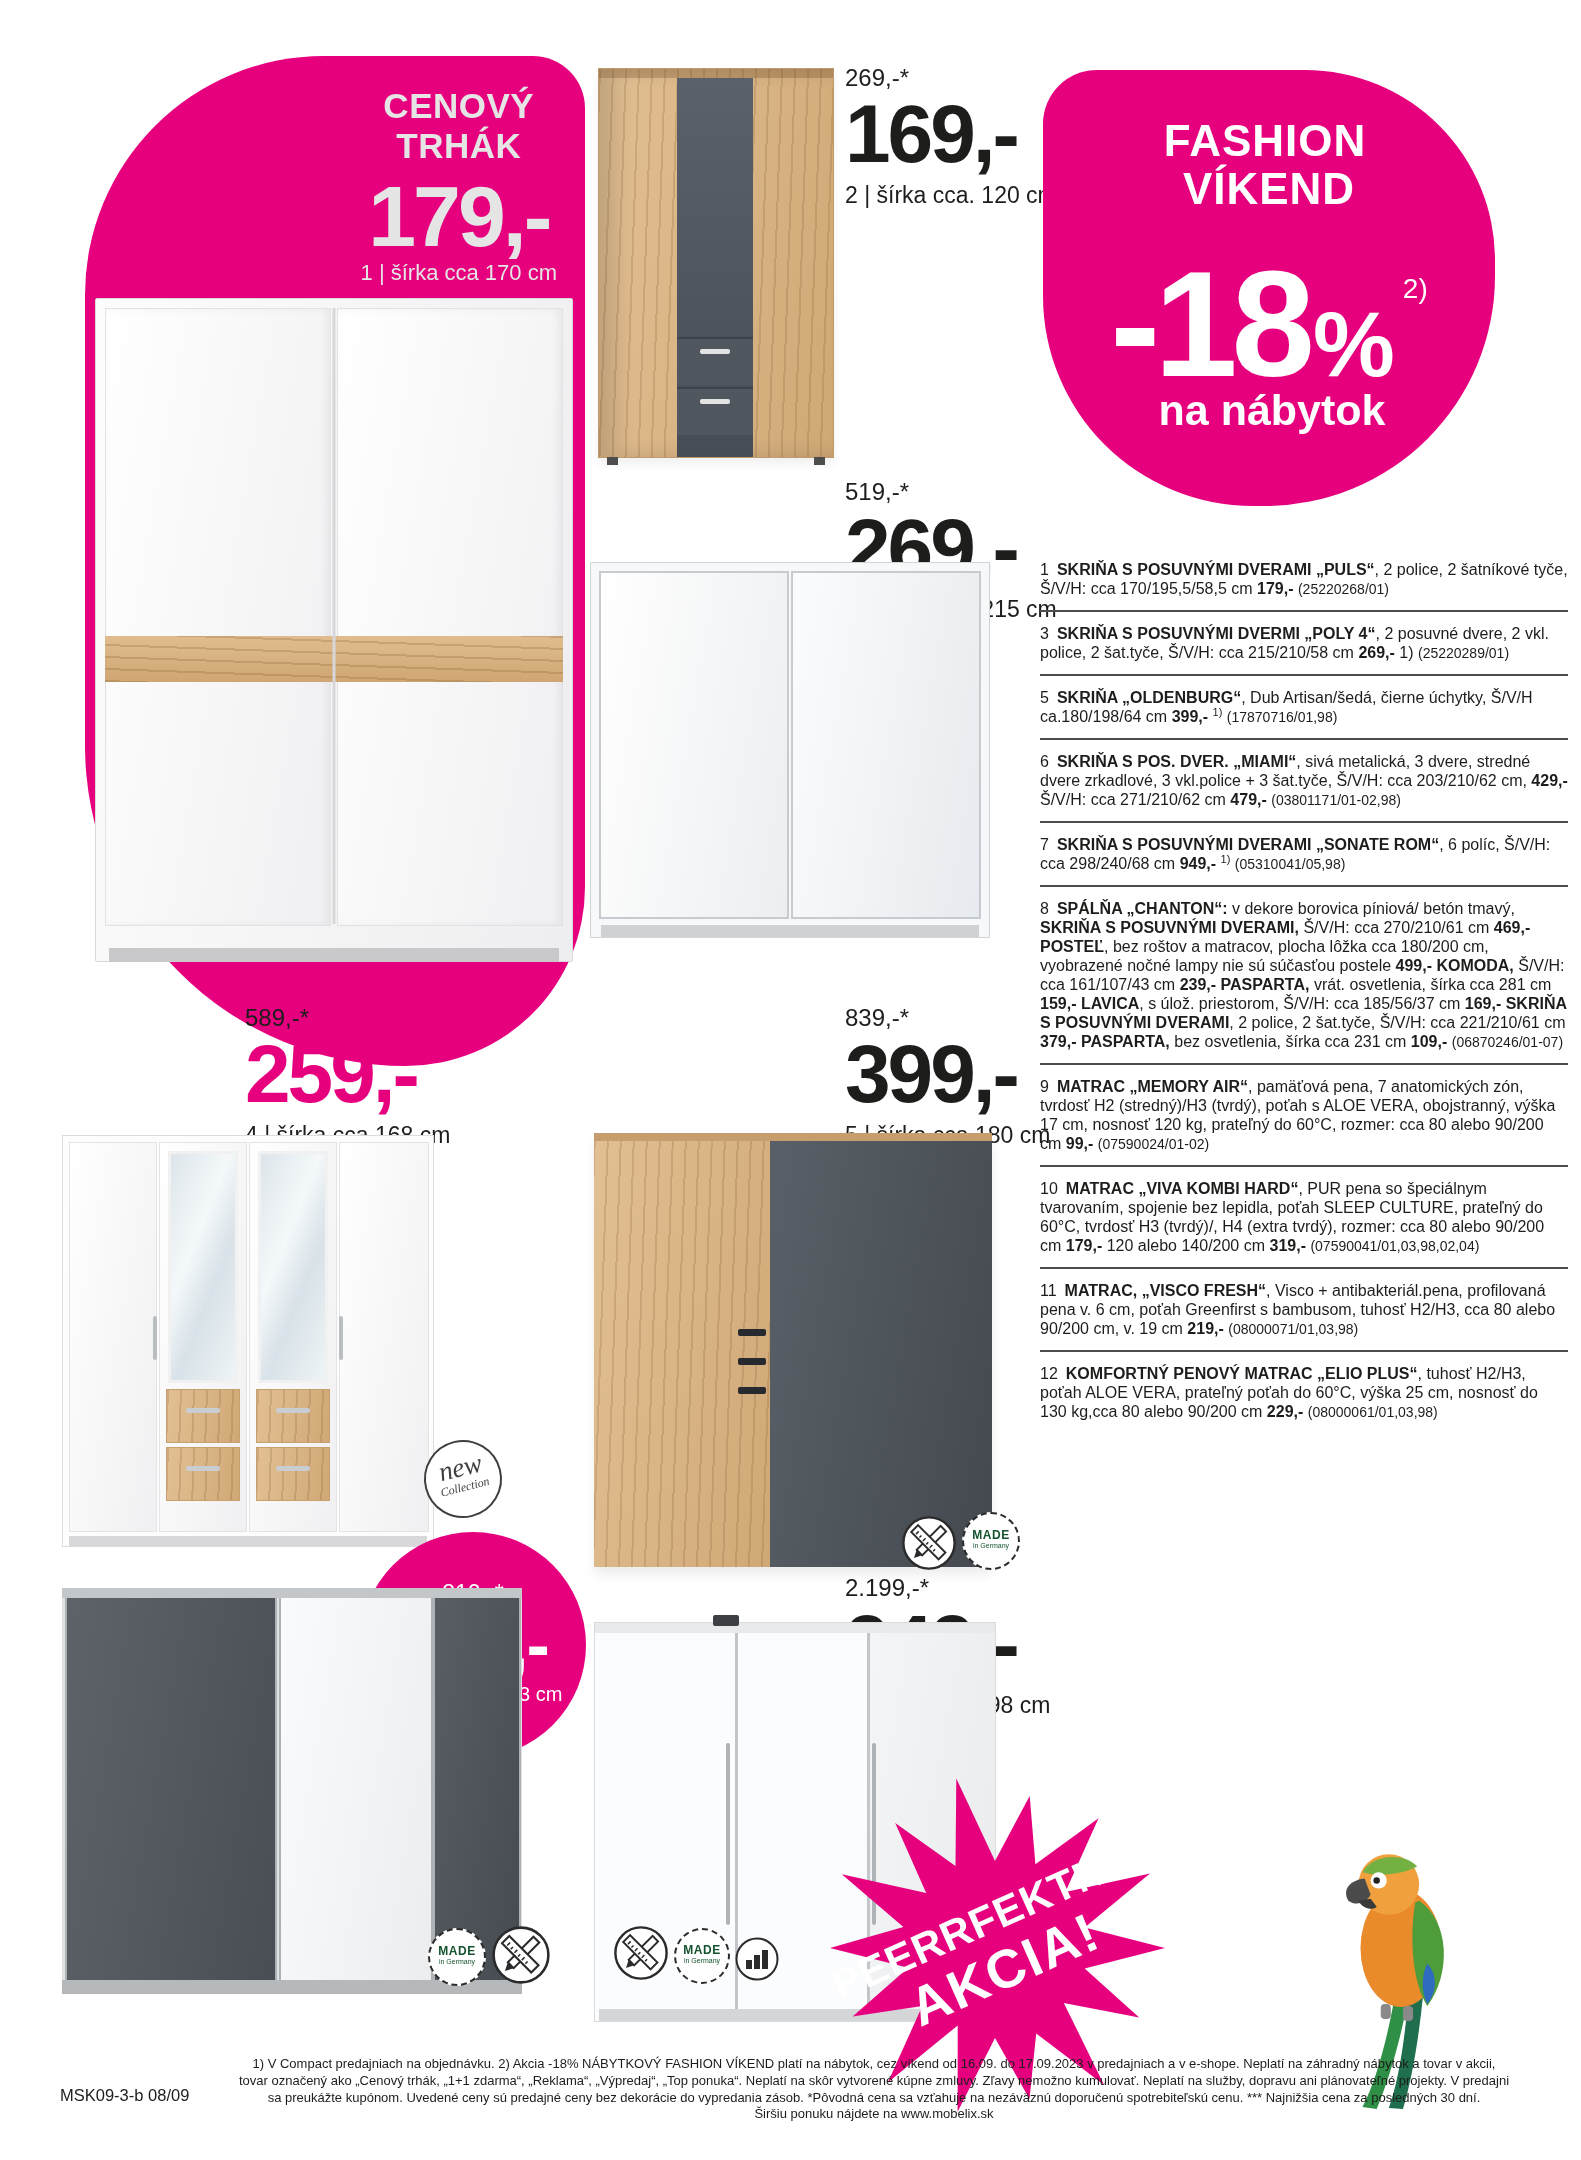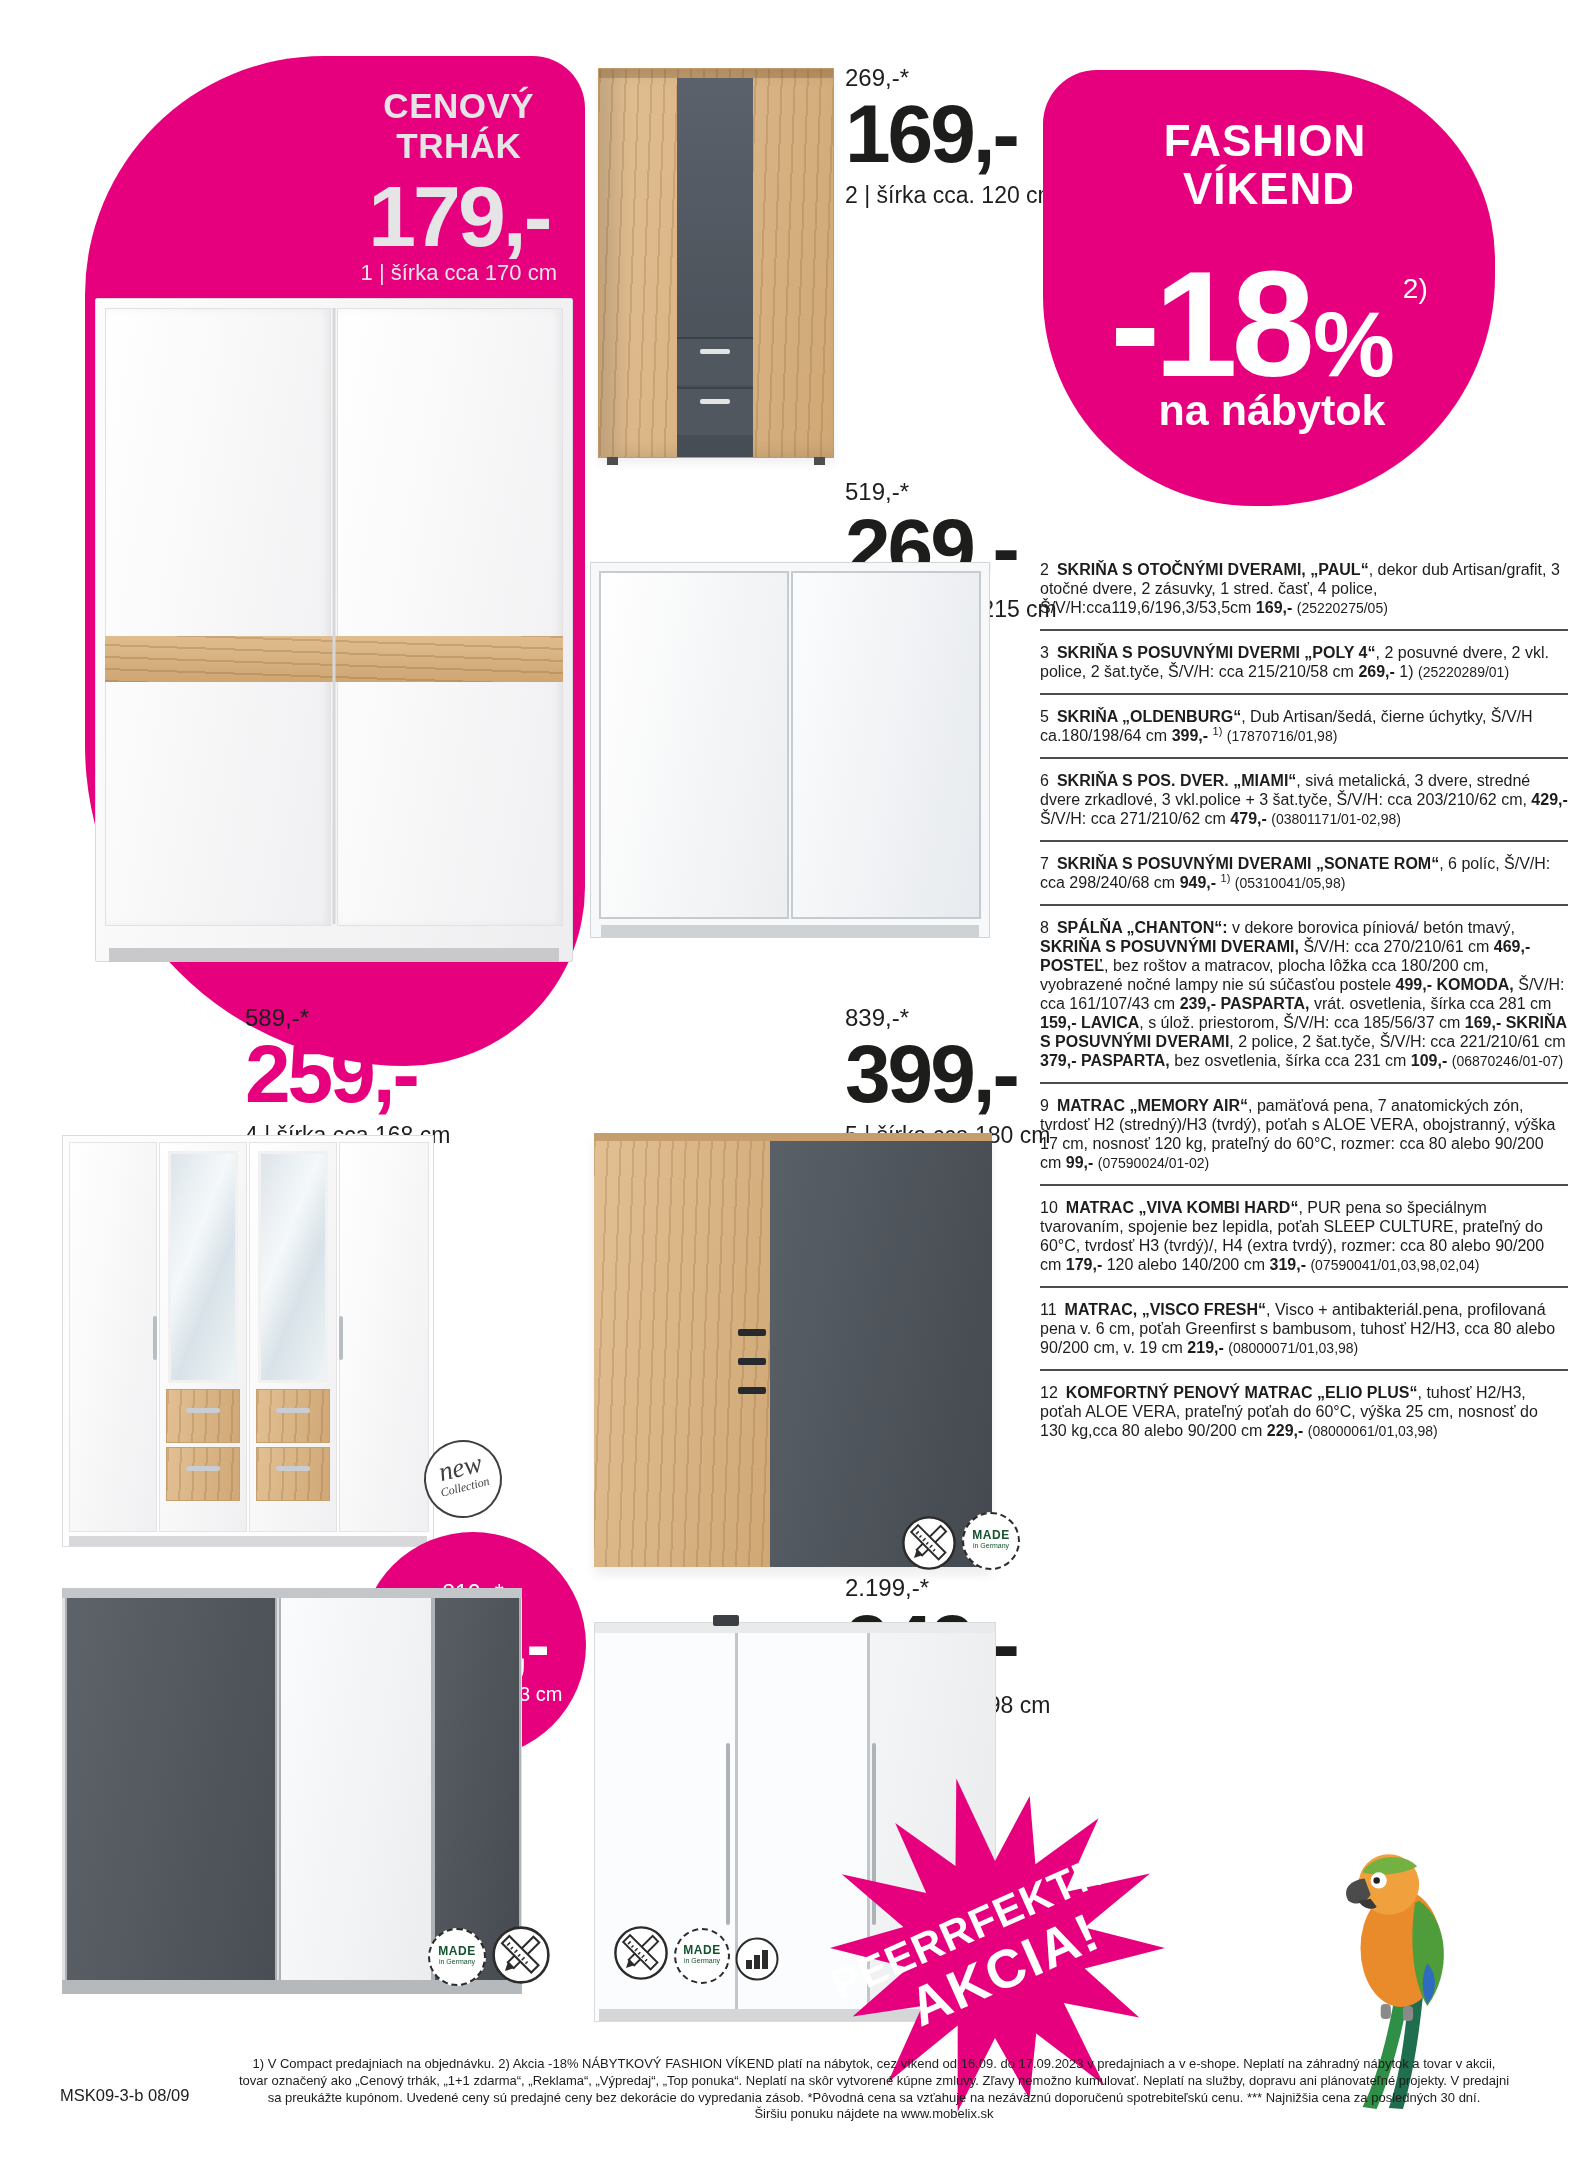--- a/index.html
+++ b/index.html
@@ -342,21 +342,21 @@
   <div class="badge" style="left:734px;top:1936px;width:46px;height:46px;">
     <svg viewBox="0 0 46 46">
       <circle cx="23" cy="23" r="20.5" fill="#fff" stroke="#2b2b2b" stroke-width="2"></circle>
       <rect x="12" y="24" width="6" height="9" fill="#2b2b2b"></rect>
       <rect x="20" y="19" width="6" height="14" fill="#2b2b2b"></rect>
       <rect x="28" y="14" width="6" height="19" fill="#2b2b2b"></rect>
     </svg>
   </div>
 
   <div class="product-col" id="product-list">
-      <div class="product-item"><span class="pnum">2</span><span class="pb">SKRIŇA S OTOČNÝMI DVERAMI, „PAUL“</span><span>, dekor dub Artisan/grafit, 3 otočné dvere, 2 zásuvky, 1 stred. časť, 4 police, Š/V/H:cca119,6/196,3/53,5cm </span><span class="pb">169,-</span><span> </span><span class="psm">(25220275/05)</span></div>
+      <div class="product-item"><span class="pnum">1</span><span class="pb">SKRIŇA S POSUVNÝMI DVERAMI „PULS“</span><span>, 2 police, 2 šatníkové tyče, Š/V/H: cca 170/195,5/58,5 cm </span><span class="pb">179,-</span><span> </span><span class="psm">(25220268/01)</span></div>
       <div class="product-item"><span class="pnum">3</span><span class="pb">SKRIŇA S POSUVNÝMI DVERMI „POLY 4“</span><span>, 2 posuvné dvere, 2 vkl. police, 2 šat.tyče, Š/V/H: cca 215/210/58 cm </span><span class="pb">269,-</span><span> 1) </span><span class="psm">(25220289/01)</span></div>
       <div class="product-item"><span class="pnum">5</span><span class="pb">SKRIŇA „OLDENBURG“</span><span>, Dub Artisan/šedá, čierne úchytky, Š/V/H ca.180/198/64 cm </span><span class="pb">399,-</span><span> </span><sup>1)</sup><span> </span><span class="psm">(17870716/01,98)</span></div>
       <div class="product-item"><span class="pnum">6</span><span class="pb">SKRIŇA S POS. DVER. „MIAMI“</span><span>, sivá metalická, 3 dvere, stredné dvere zrkadlové, 3 vkl.police + 3 šat.tyče, Š/V/H: cca 203/210/62 cm, </span><span class="pb">429,-</span><span> Š/V/H: cca 271/210/62 cm </span><span class="pb">479,-</span><span> </span><span class="psm">(03801171/01-02,98)</span></div>
       <div class="product-item"><span class="pnum">7</span><span class="pb">SKRIŇA S POSUVNÝMI DVERAMI „SONATE ROM“</span><span>, 6 políc, Š/V/H: cca 298/240/68 cm </span><span class="pb">949,-</span><span> </span><sup>1)</sup><span> </span><span class="psm">(05310041/05,98)</span></div>
       <div class="product-item"><span class="pnum">8</span><span class="pb">SPÁLŇA „CHANTON“:</span><span> v dekore borovica píniová/ betón tmavý, </span><span class="pb">SKRIŇA S POSUVNÝMI DVERAMI,</span><span> Š/V/H: cca 270/210/61 cm </span><span class="pb">469,- POSTEĽ</span><span>, bez roštov a matracov, plocha lôžka cca 180/200 cm, vyobrazené nočné lampy nie sú súčasťou postele </span><span class="pb">499,- KOMODA,</span><span> Š/V/H: cca 161/107/43 cm </span><span class="pb">239,- PASPARTA,</span><span> vrát. osvetlenia, šírka cca 281 cm </span><span class="pb">159,- LAVICA</span><span>, s úlož. priestorom, Š/V/H: cca 185/56/37 cm </span><span class="pb">169,-</span><span> </span><span class="pb">SKRIŇA S POSUVNÝMI DVERAMI</span><span>, 2 police, 2 šat.tyče, Š/V/H: cca 221/210/61 cm </span><span class="pb">379,- PASPARTA,</span><span> bez osvetlenia, šírka cca 231 cm </span><span class="pb">109,-</span><span> </span><span class="psm">(06870246/01-07)</span></div>
       <div class="product-item"><span class="pnum">9</span><span class="pb">MATRAC „MEMORY AIR“</span><span>, pamäťová pena, 7 anatomických zón, tvrdosť H2 (stredný)/H3 (tvrdý), poťah s ALOE VERA, obojstranný, výška 17 cm, nosnosť 120 kg, prateľný do 60°C, rozmer: cca 80 alebo 90/200 cm </span><span class="pb">99,-</span><span> </span><span class="psm">(07590024/01-02)</span></div>
       <div class="product-item"><span class="pnum">10</span><span class="pb">MATRAC „VIVA KOMBI HARD“</span><span>, PUR pena so špeciálnym tvarovaním, spojenie bez lepidla, poťah SLEEP CULTURE, prateľný do 60°C, tvrdosť H3 (tvrdý)/, H4 (extra tvrdý), rozmer: cca 80 alebo 90/200 cm </span><span class="pb">179,-</span><span> 120 alebo 140/200 cm </span><span class="pb">319,-</span><span> </span><span class="psm">(07590041/01,03,98,02,04)</span></div>
       <div class="product-item"><span class="pnum">11</span><span class="pb">MATRAC, „VISCO FRESH“</span><span>, Visco + antibakteriál.pena, profilovaná pena v. 6 cm, poťah Greenfirst s bambusom, tuhosť H2/H3, cca 80 alebo 90/200 cm, v. 19 cm </span><span class="pb">219,-</span><span> </span><span class="psm">(08000071/01,03,98)</span></div>
       <div class="product-item"><span class="pnum">12</span><span class="pb">KOMFORTNÝ PENOVÝ MATRAC „ELIO PLUS“</span><span>, tuhosť H2/H3, poťah ALOE VERA, prateľný poťah do 60°C, výška 25 cm, nosnosť do 130 kg,cca 80 alebo 90/200 cm </span><span class="pb">229,-</span><span> </span><span class="psm">(08000061/01,03,98)</span></div>
     </div>

